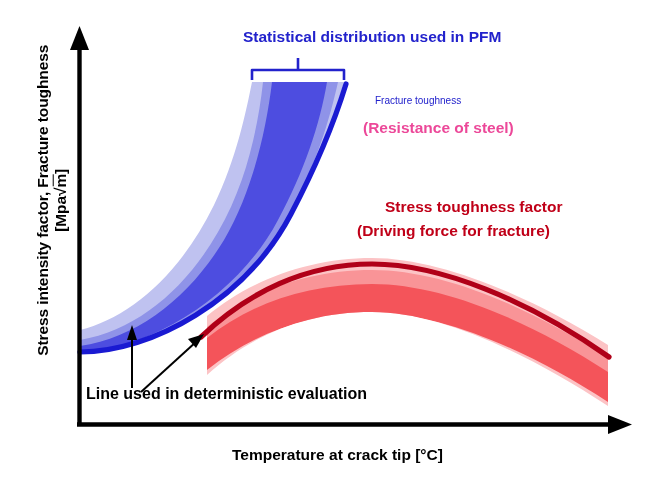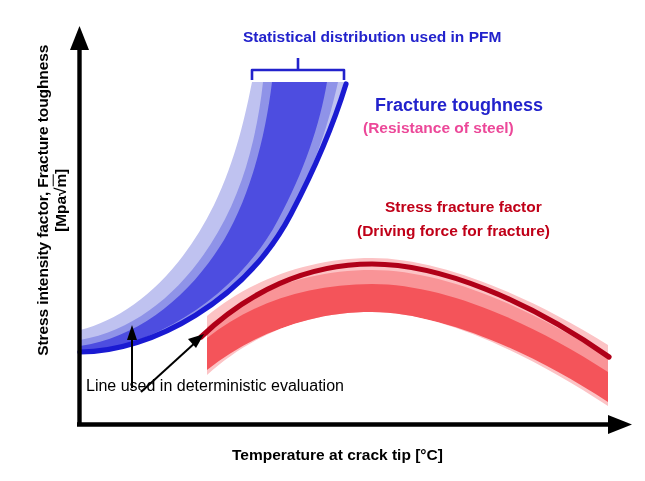--- a/index.html
+++ b/index.html
@@ -29,27 +29,27 @@
     position:absolute;left:9.5px;top:0.5px;width:12px;height:1.6px;background:#000;
   }
   .xlab{
     left:196px; top:446px;
     font-size:15.5px;font-weight:600;color:#000;margin-left:36px;
   }
   .blue-title{
     left:243px; top:28px;
     font-size:15.5px;font-weight:bold;color:#2222cc;text-align:right;
   }
-  .blue-l1{left:375px; top:95px; font-size:18px;font-weight:bold;color:#2222cc;}
+  .blue-l1{left:375px; top:95px; font-size:10px;font-weight:normal;color:#2222cc;}
   .blue-l2{left:363px; top:119px; font-size:15.5px;font-weight:bold;color:#ec4899;}
   .red-l1{left:385px; top:198px; font-size:15.5px;font-weight:bold;color:#c00018;}
   .red-l2{left:357px; top:222px; font-size:15.5px;font-weight:bold;color:#c00018;}
   .det-lbl{
-    left:86px; top:377px;
-    font-size:16px;font-weight:normal;color:#000;
+    left:86px; top:385px;
+    font-size:16px;font-weight:bold;color:#000;
   }
 </style>
 </head>
 <body>
 
 <div id="stage">
 
   <svg id="chart-svg" viewBox="0 0 645 481">
     <defs>
       <clipPath id="blueClip">
@@ -100,17 +100,17 @@
     <span>Stress intensity factor, Fracture toughness</span>
     <span class="ln2"><span>[Mpa</span><span class="radsym">√<span class="bar"></span><span>m</span></span><span>]</span></span>
   </div>
 
   <div class="lbl xlab">Temperature at crack tip [°C]</div>
 
   <div class="lbl blue-title">Statistical distribution used in PFM</div>
   <div class="lbl blue-l1">Fracture toughness</div>
   <div class="lbl blue-l2">(Resistance of steel)</div>
 
-  <div class="lbl red-l1">Stress fracture factor</div>
+  <div class="lbl red-l1">Stress toughness factor</div>
   <div class="lbl red-l2">(Driving force for fracture)</div>
 
   <div class="lbl det-lbl">Line used in deterministic evaluation</div>
 </div>
 
 </body></html>

